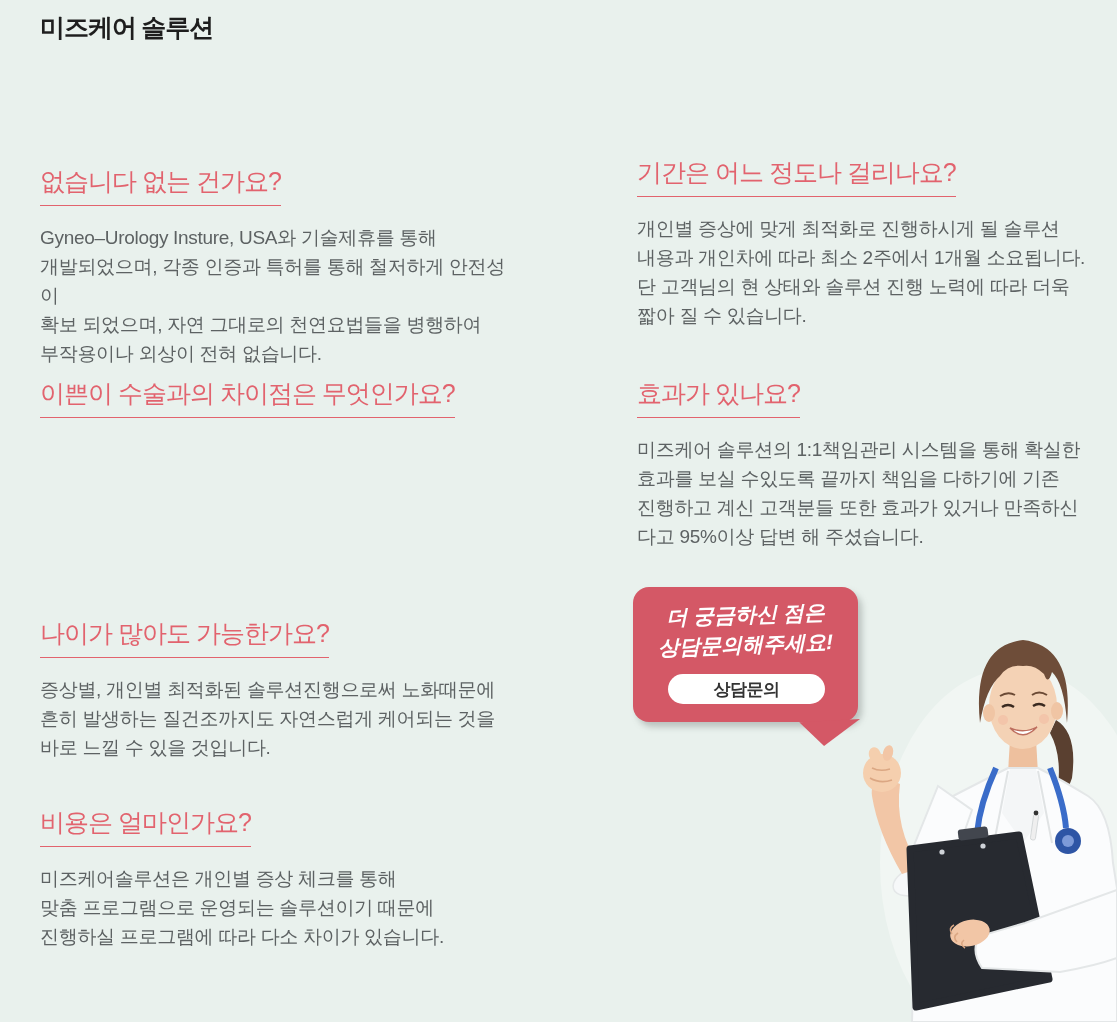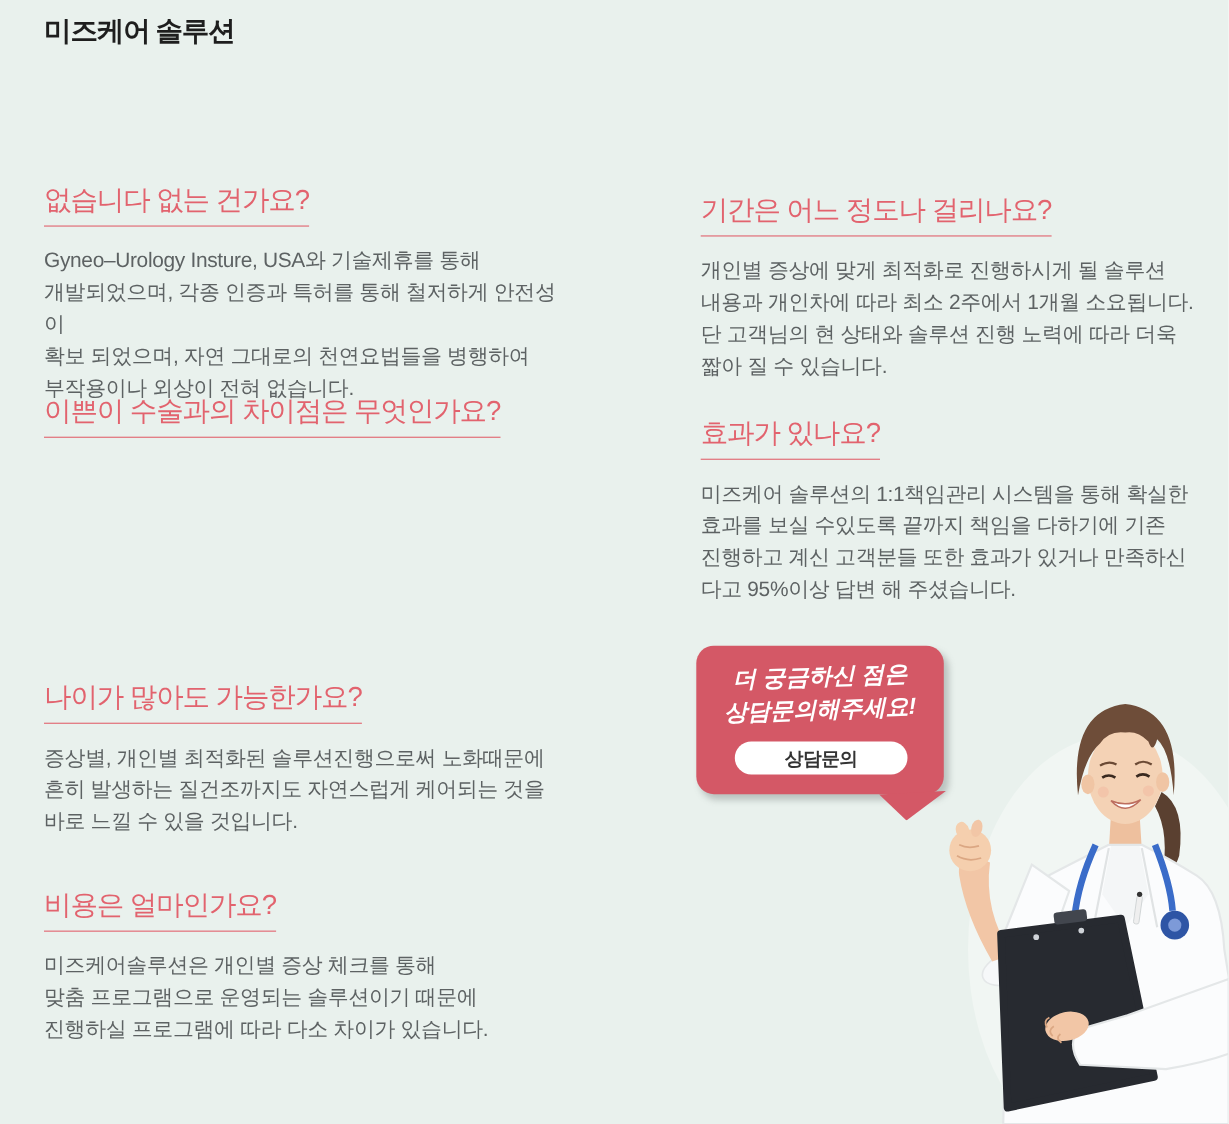--- a/index.html
+++ b/index.html
@@ -71,39 +71,39 @@
   </div>
 
   <section class="qa" style="left:40px;top:165px;">
     <h3 class="q"><span>없습니다 없는 건가요?</span></h3>
     <p class="a">Gyneo–Urology Insture, USA와 기술제휴를 통해
 개발되었으며, 각종 인증과 특허를 통해 철저하게 안전성이
 확보 되었으며, 자연 그대로의 천연요법들을 병행하여
 부작용이나 외상이 전혀 없습니다.</p>
   </section>
 
-  <section class="qa" style="left:40px;top:357px;">
+  <section class="qa" style="left:40px;top:377px;">
     <h3 class="q"><span>이쁜이 수술과의 차이점은 무엇인가요?</span></h3>
   </section>
 
   <section class="qa" style="left:40px;top:617px;">
     <h3 class="q"><span>나이가 많아도 가능한가요?</span></h3>
     <p class="a">증상별, 개인별 최적화된 솔루션진행으로써 노화때문에
 흔히 발생하는 질건조까지도 자연스럽게 케어되는 것을
 바로 느낄 수 있을 것입니다.</p>
   </section>
 
   <section class="qa" style="left:40px;top:806px;">
     <h3 class="q"><span>비용은 얼마인가요?</span></h3>
     <p class="a">미즈케어솔루션은 개인별 증상 체크를 통해
 맞춤 프로그램으로 운영되는 솔루션이기 때문에
 진행하실 프로그램에 따라 다소 차이가 있습니다.</p>
   </section>
 
-  <section class="qa" style="left:637px;top:174px;width:450px;">
+  <section class="qa" style="left:637px;top:156px;width:450px;">
     <h3 class="q"><span>기간은 어느 정도나 걸리나요?</span></h3>
     <p class="a">개인별 증상에 맞게 최적화로 진행하시게 될 솔루션
 내용과 개인차에 따라 최소 2주에서 1개월 소요됩니다.
 단 고객님의 현 상태와 솔루션 진행 노력에 따라 더욱
 짧아 질 수 있습니다.</p>
   </section>
 
   <section class="qa" style="left:637px;top:377px;width:450px;">
     <h3 class="q"><span>효과가 있나요?</span></h3>
     <p class="a">미즈케어 솔루션의 1:1책임관리 시스템을 통해 확실한

